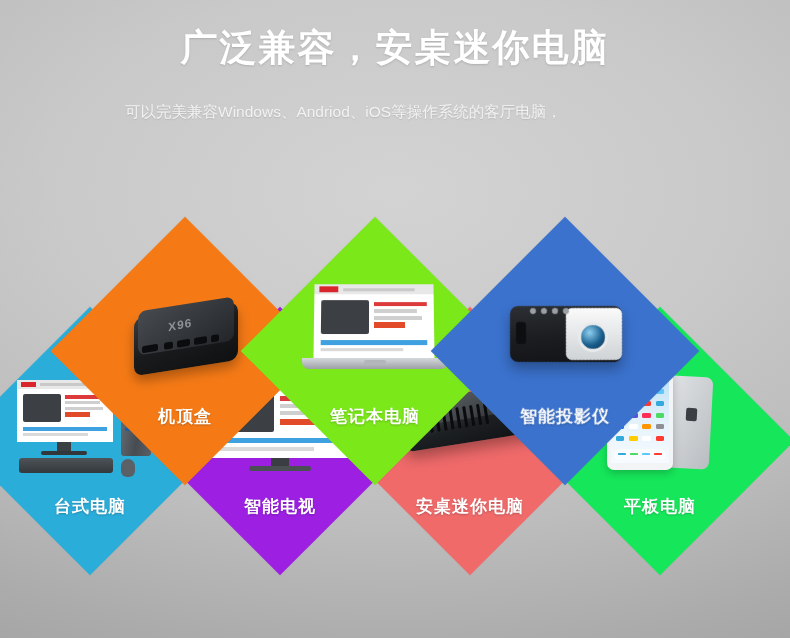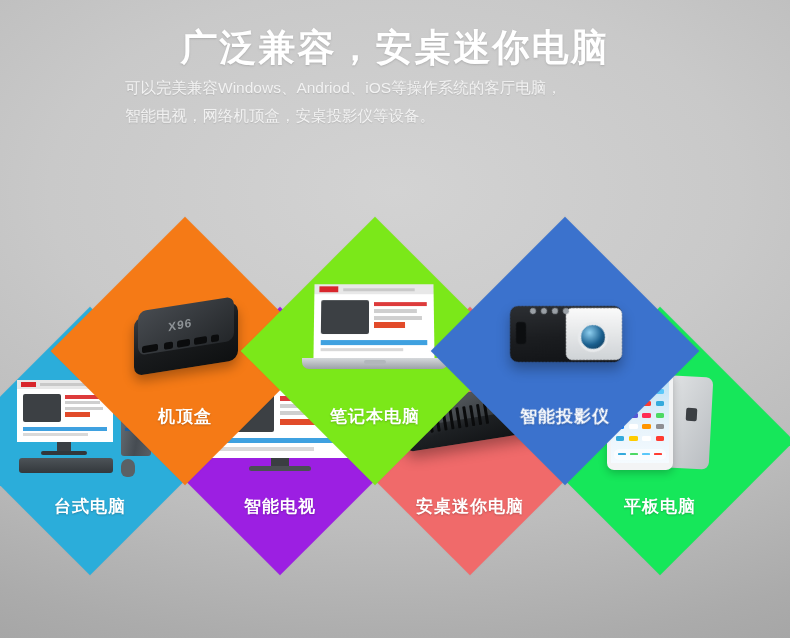--- a/index.html
+++ b/index.html
@@ -16,21 +16,21 @@
 
   
   #header{position:absolute;left:0;top:0;width:790px;text-align:center;}
   #title{
     margin-top:26px;
     font-size:37px;font-weight:bold;color:#ffffff;letter-spacing:2px;
     line-height:1.2;
     text-shadow:0 1px 2px rgba(120,120,120,.35);
   }
   #subtitle{
-    margin:4px auto 0;width:540px;text-align:left;
+    margin:28px auto 0;width:540px;text-align:left;
     font-size:15.5px;color:#f2f2f2;line-height:1.75;
     text-shadow:0 1px 1px rgba(120,120,120,.25);
   }
   #subtitle .ln{display:block;white-space:nowrap;}
 
   
   #tiles{position:absolute;left:0;top:262px;width:790px;height:290px;}
   .tile{
     position:absolute;width:190px;height:190px;
     transform:rotate(45deg);
@@ -147,21 +147,20 @@
 </style>
 </head>
 <body>
 
 <div id="page">
 
   <div id="header">
     <div id="title">广泛兼容，安桌迷你电脑</div>
     <div id="subtitle">
       <span class="ln">可以完美兼容Windows、Andriod、iOS等操作系统的客厅电脑，</span>
-      <span class="ln">智能电视，网络机顶盒，安桌投影仪等设备。</span>
     </div>
   </div>
 
   <div id="tiles">
 
     <div class="tile t0">
       <div class="face" style="background: rgb(43, 173, 218);"></div>
       <div class="inner">
         <div class="art">
           <div class="pc-mon">

